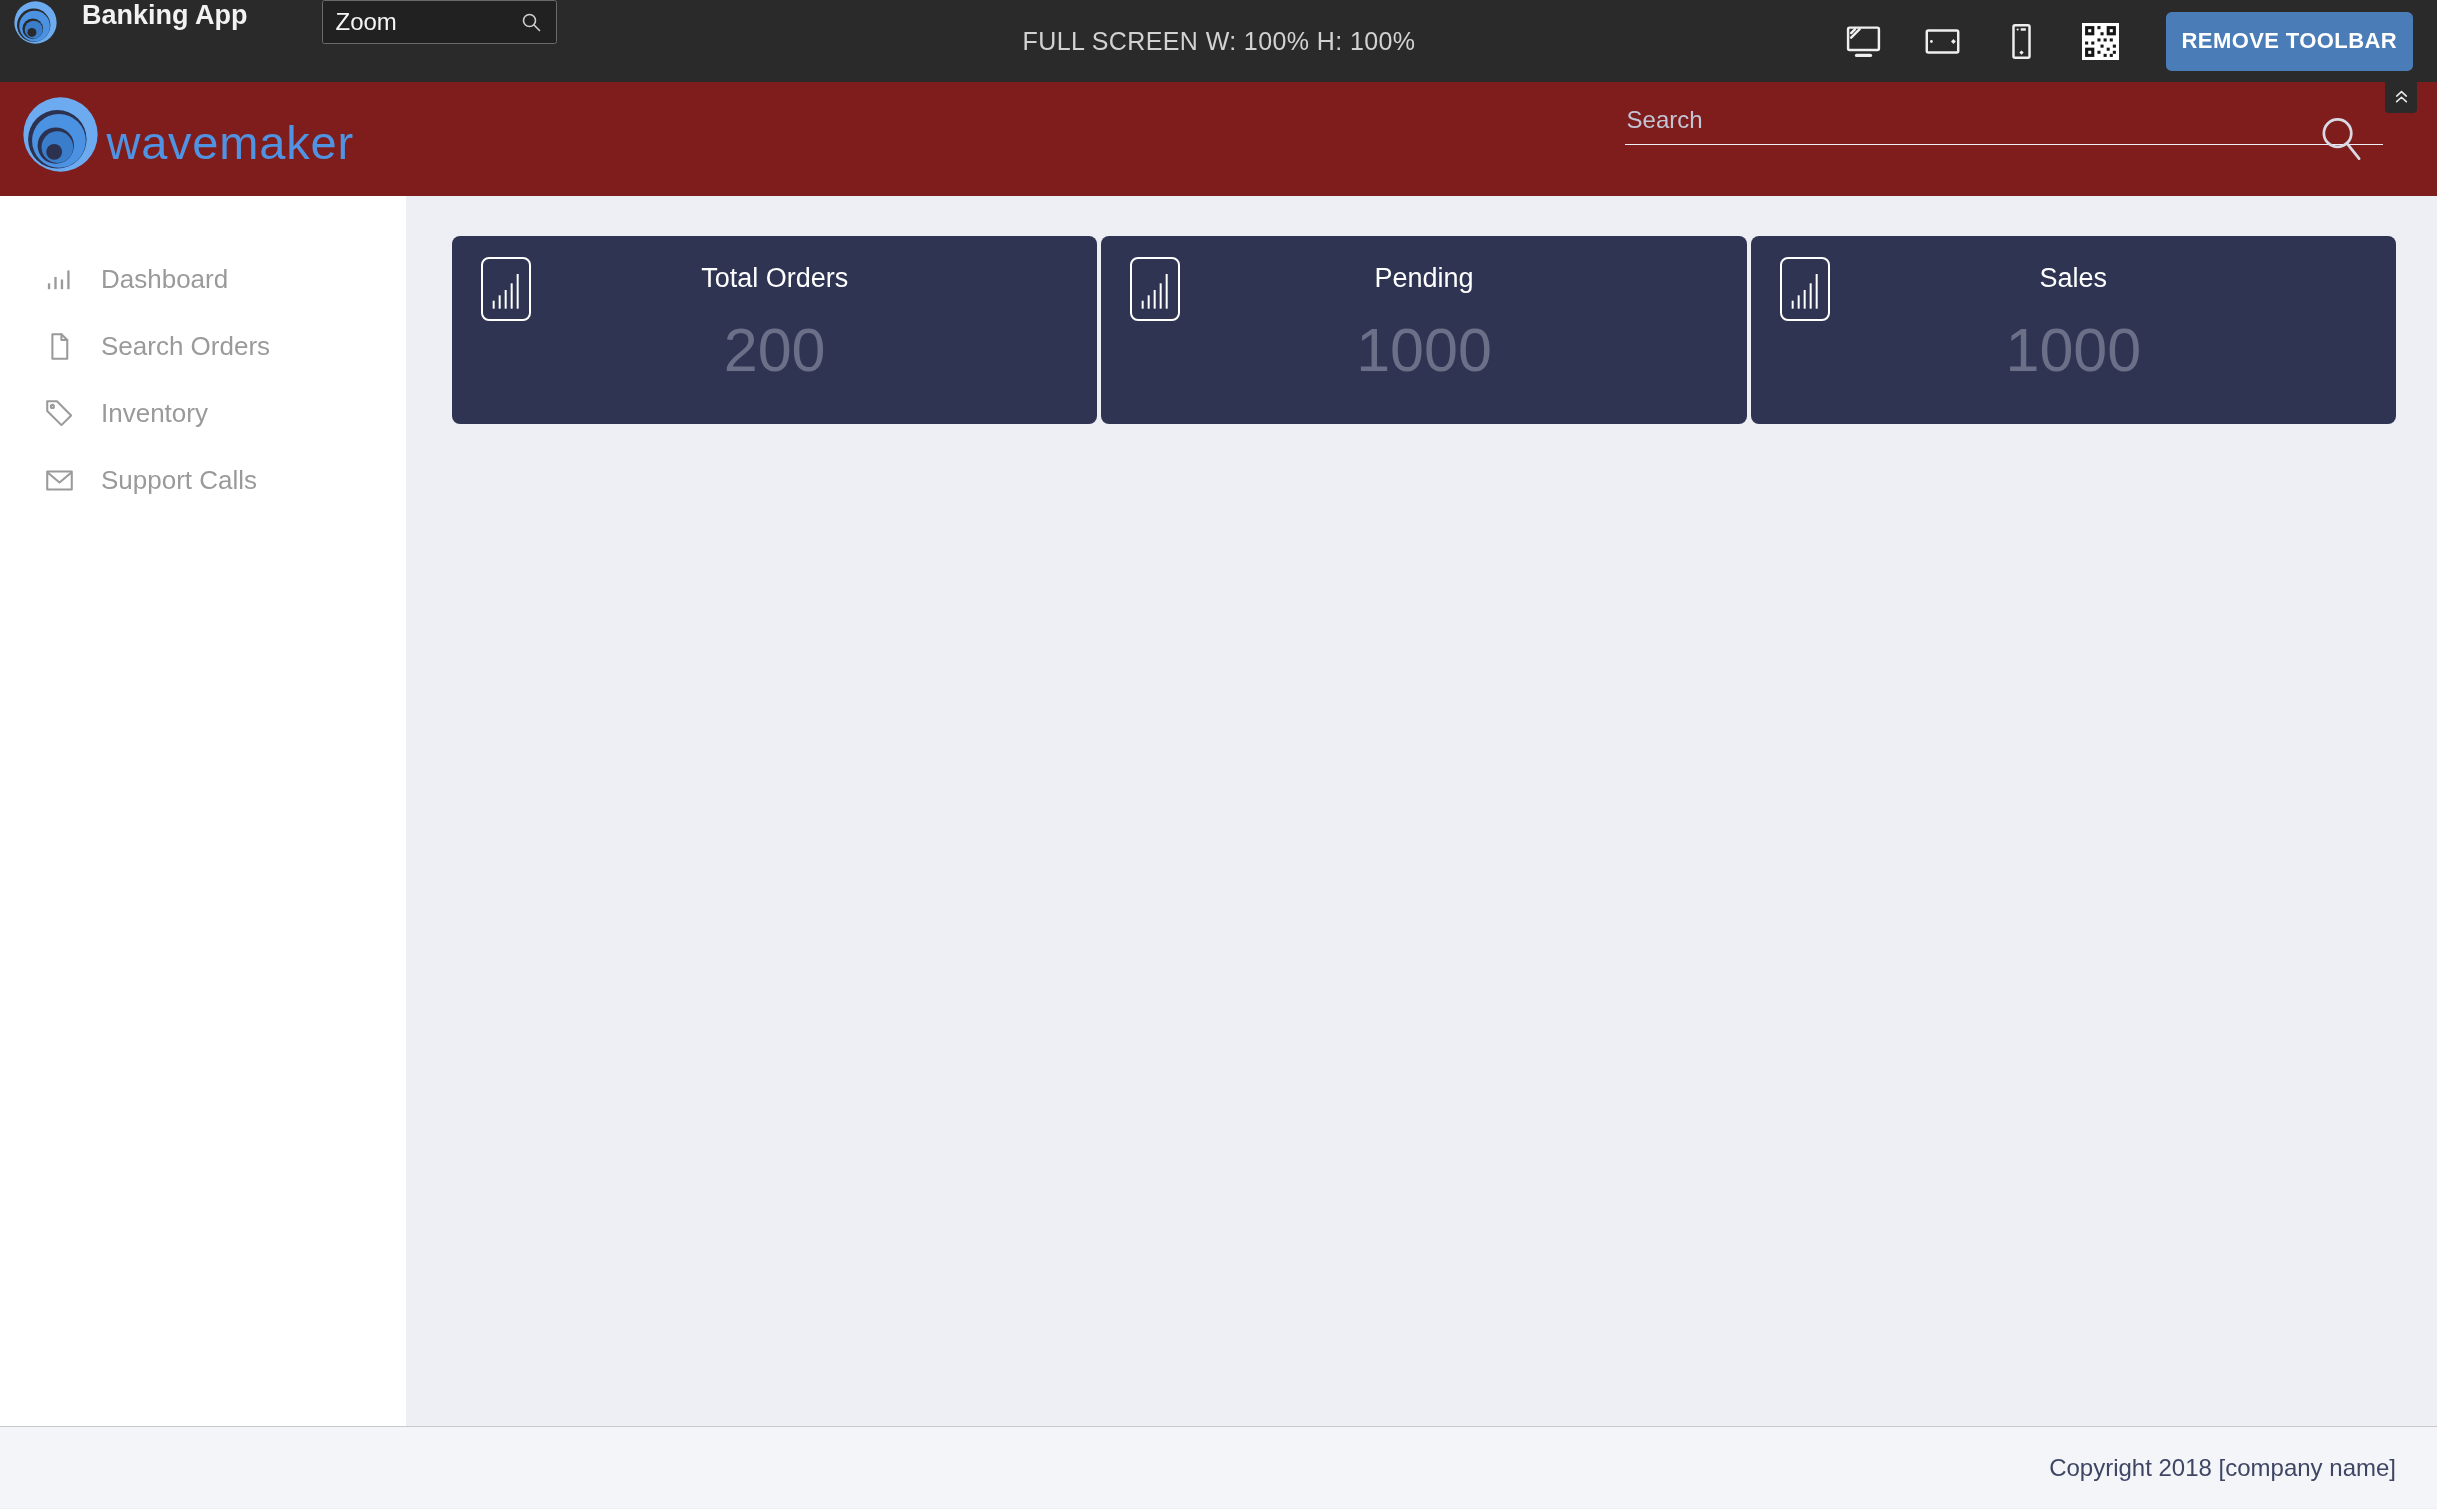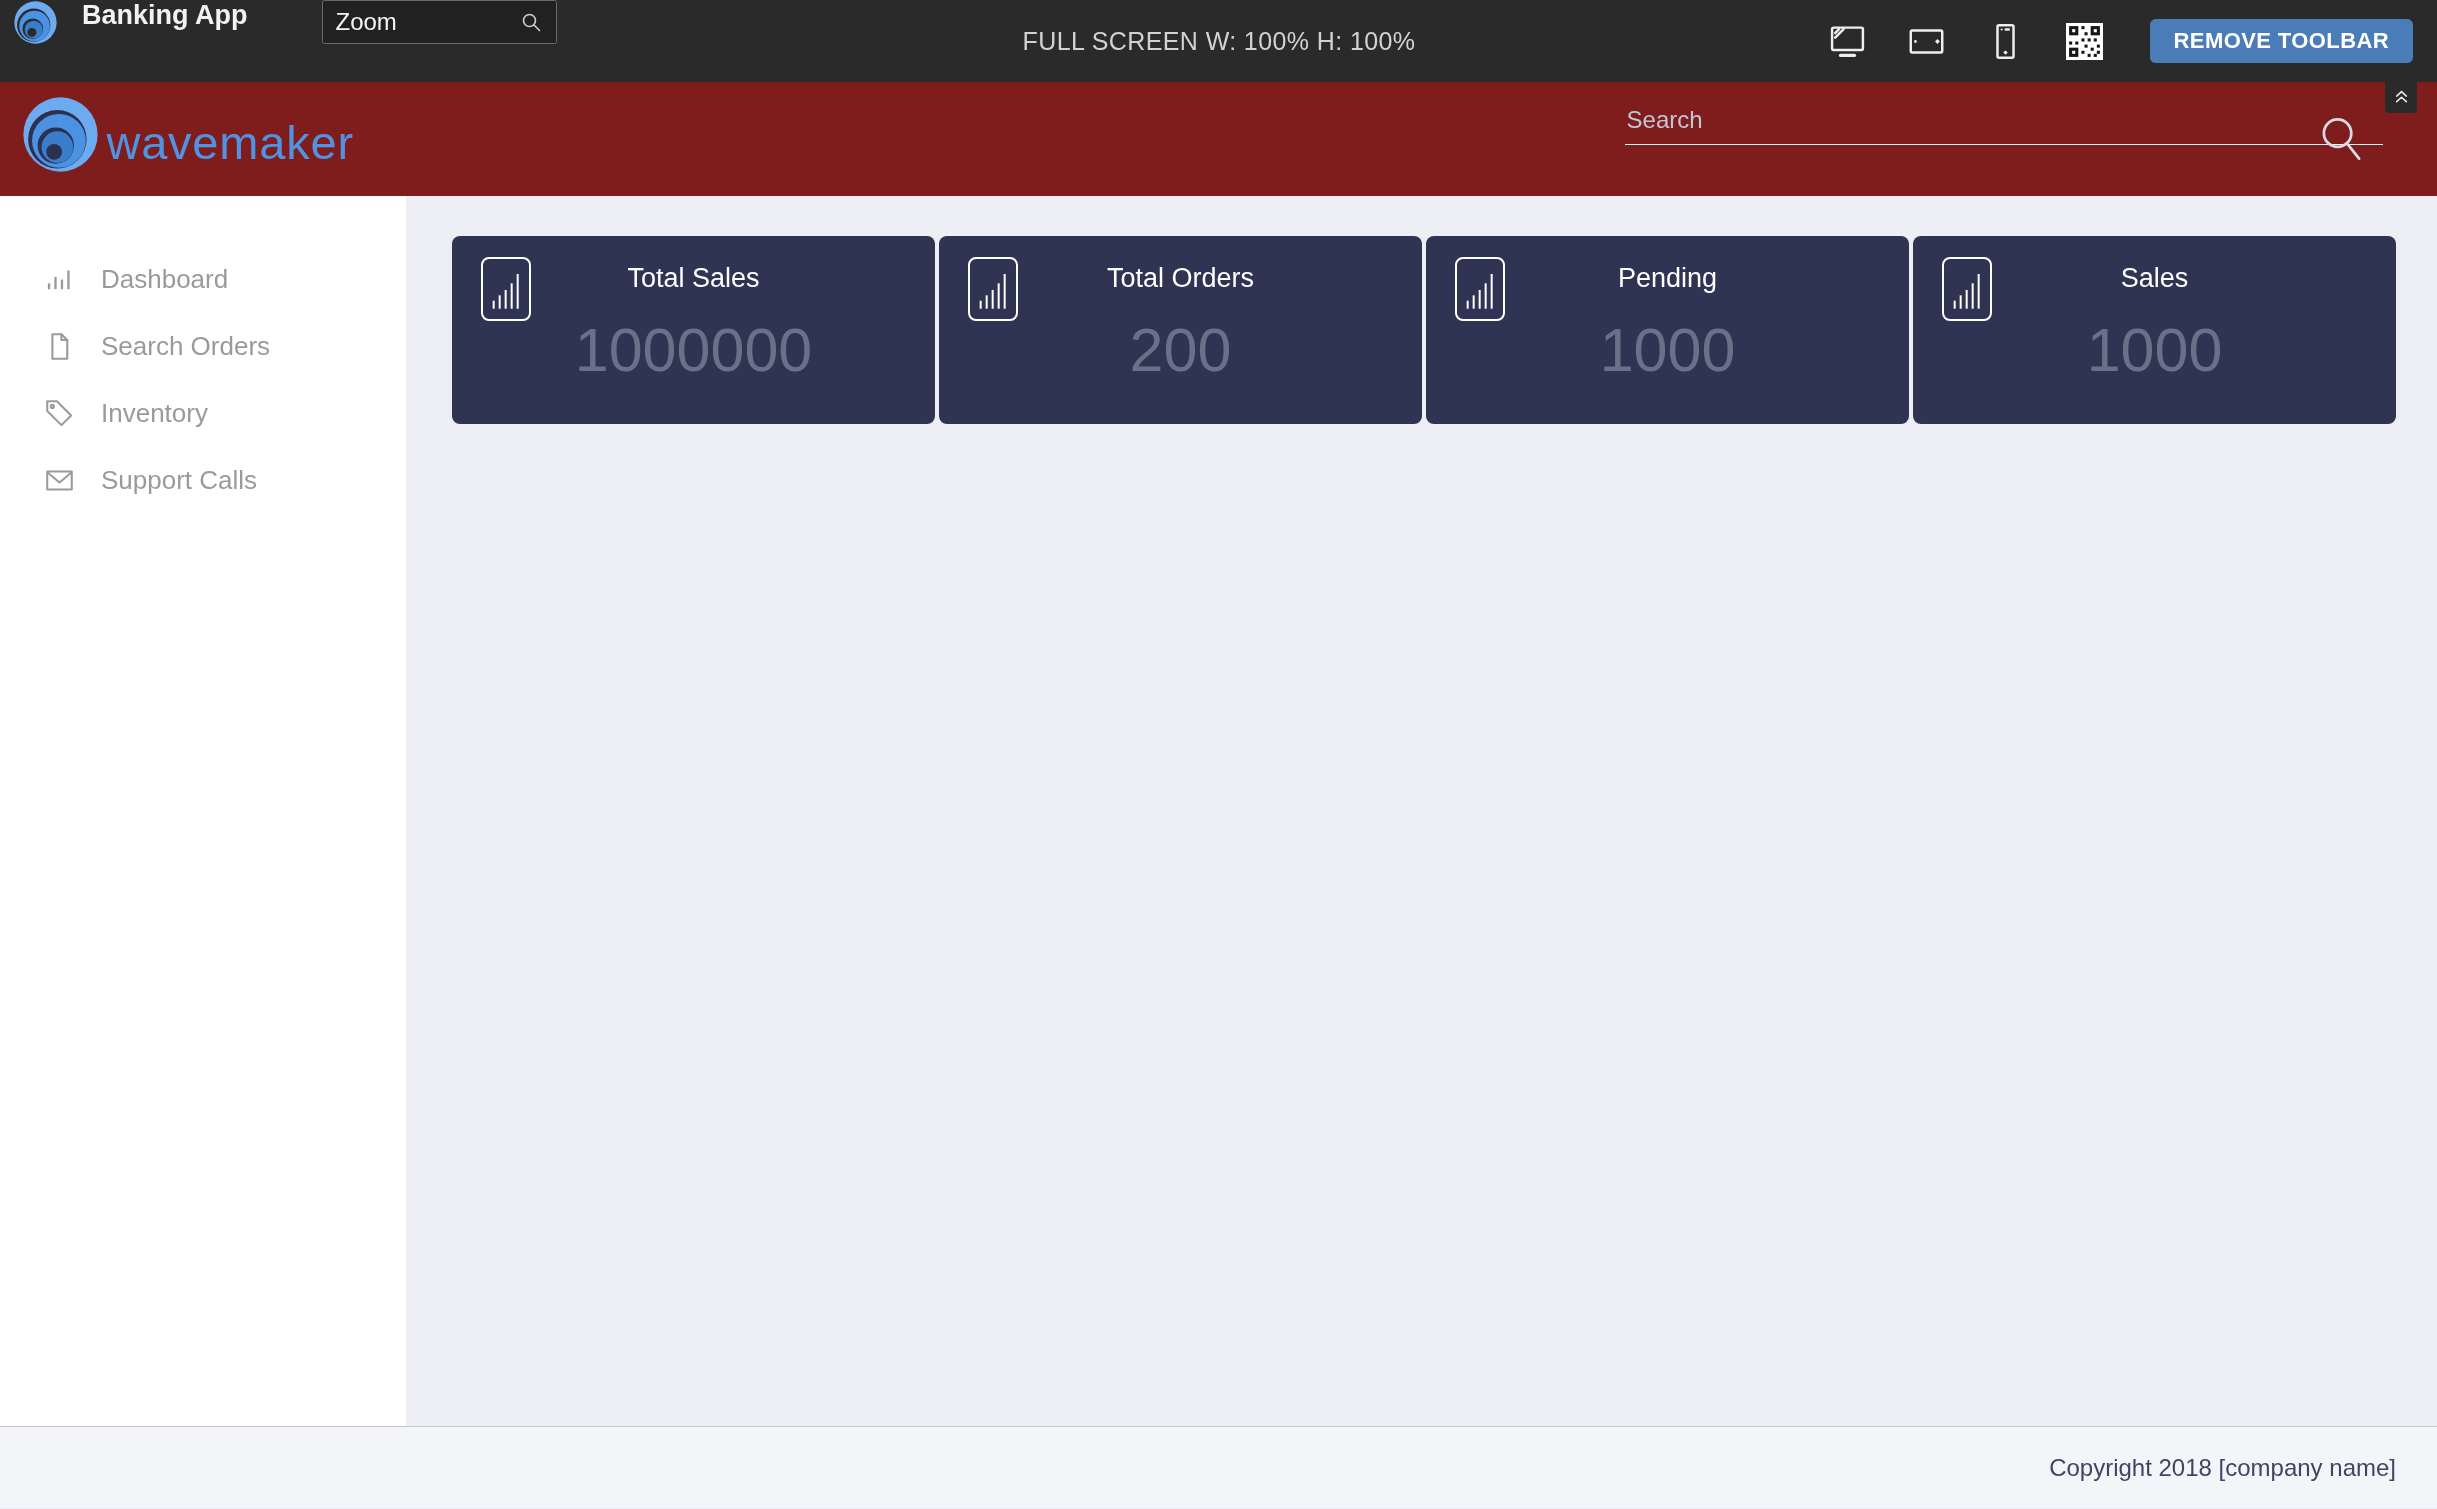--- a/index.html
+++ b/index.html
@@ -10,21 +10,21 @@
   .toolbar{height:82px;background:#2a2a2a;display:flex;align-items:flex-start;position:relative;padding-left:13px;z-index:5}
   .tb-logo{width:45px;height:45px;flex:0 0 auto}
   .tb-title{color:#f2f2f2;font-size:27px;font-weight:600;margin-left:24px;white-space:nowrap}
   .zoom-box{margin-left:74px;width:235px;height:44px;background:#212121;border:1.6px solid #6a6a6a;border-radius:2.4px;display:flex;align-items:center;padding:16px 13px}
   .zoom-box input{flex:1;min-width:0;background:transparent;border:none;outline:none;color:#f5f5f5;font-size:24px;font-family:inherit}
   .zoom-box svg{width:24px;height:24px;flex:0 0 auto}
   .tb-center{position:absolute;left:50%;top:50%;transform:translate(-50%,-50%);color:#d2d2d2;font-size:25px;letter-spacing:0.4px;white-space:nowrap}
   .tb-right{position:absolute;right:25px;top:0;height:82px;display:flex;align-items:center;gap:42px}
   .dev-icon{width:37px;height:37px;cursor:pointer}
   .dev-icon svg{width:100%;height:100%}
-  .remove-btn{height:44px;padding:0 24px;background:#4a7cb8;border:none;border-radius:5.6px;color:#fff;font-size:22px;font-weight:700;letter-spacing:0.4px;font-family:inherit;cursor:pointer;margin-left:4.8px}
+  .remove-btn{height:59px;padding:0 16px;background:#4a7cb8;border:none;border-radius:5.6px;color:#fff;font-size:22px;font-weight:700;letter-spacing:0.4px;font-family:inherit;cursor:pointer;margin-left:4.8px}
 
   
   .header{height:114px;background:#7f1d1d;position:relative;display:flex;align-items:center;padding-left:21px}
   .brand{display:flex;align-items:flex-end}
   .brand-logo{width:79px;height:79px;margin-bottom:9.7px}
   .brand-name{color:#5093e2;font-size:47px;font-weight:300;margin-left:6.4px;margin-bottom:13px;letter-spacing:0.8px}
   .search-wrap{position:absolute;right:55px;top:21px;width:758px}
   .search-wrap input{width:100%;height:42px;background:transparent;border:none;outline:none;border-bottom:1.6px solid #eceef5;color:#e8eaf2;font-size:24px;font-family:inherit;padding:0 64px 6.4px 1.6px}
   .search-wrap input::placeholder{color:#c2c5d4;opacity:1}
   .hdr-search-icon{position:absolute;right:18px;top:9.7px;width:47px;height:52px;cursor:pointer}
@@ -193,35 +193,20 @@
         <rect class="gray-i" x="2.5" y="5" width="19" height="14"></rect>
         <polyline class="gray-i" points="3,6 12,13.5 21,6"></polyline>
       </svg>
       <span>Support Calls</span>
     </div>
   </div>
 
   <div class="main">
     <div class="cards">
 
-      <div class="card">
-        <div class="card-iconbox">
-          <svg viewBox="0 0 48 64">
-              <g fill="#ffffff">
-            <rect x="4" y="48" width="3" height="12"></rect>
-                <rect x="13" y="40" width="3" height="20"></rect>
-            <rect x="22" y="32" width="3" height="28"></rect>
-                <rect x="31" y="22" width="3" height="38"></rect>
-            <rect x="40" y="8" width="3" height="52"></rect>
-              </g>
-          </svg>
-        </div>
-        <div class="card-title">Total Sales</div>
-        <div class="card-value">1000000</div>
-      </div>
 
       <div class="card">
         <div class="card-iconbox">
           <svg viewBox="0 0 48 64">
               <g fill="#ffffff">
             <rect x="4" y="48" width="3" height="12"></rect>
                 <rect x="13" y="40" width="3" height="20"></rect>
             <rect x="22" y="32" width="3" height="28"></rect>
                 <rect x="31" y="22" width="3" height="38"></rect>
             <rect x="40" y="8" width="3" height="52"></rect>

